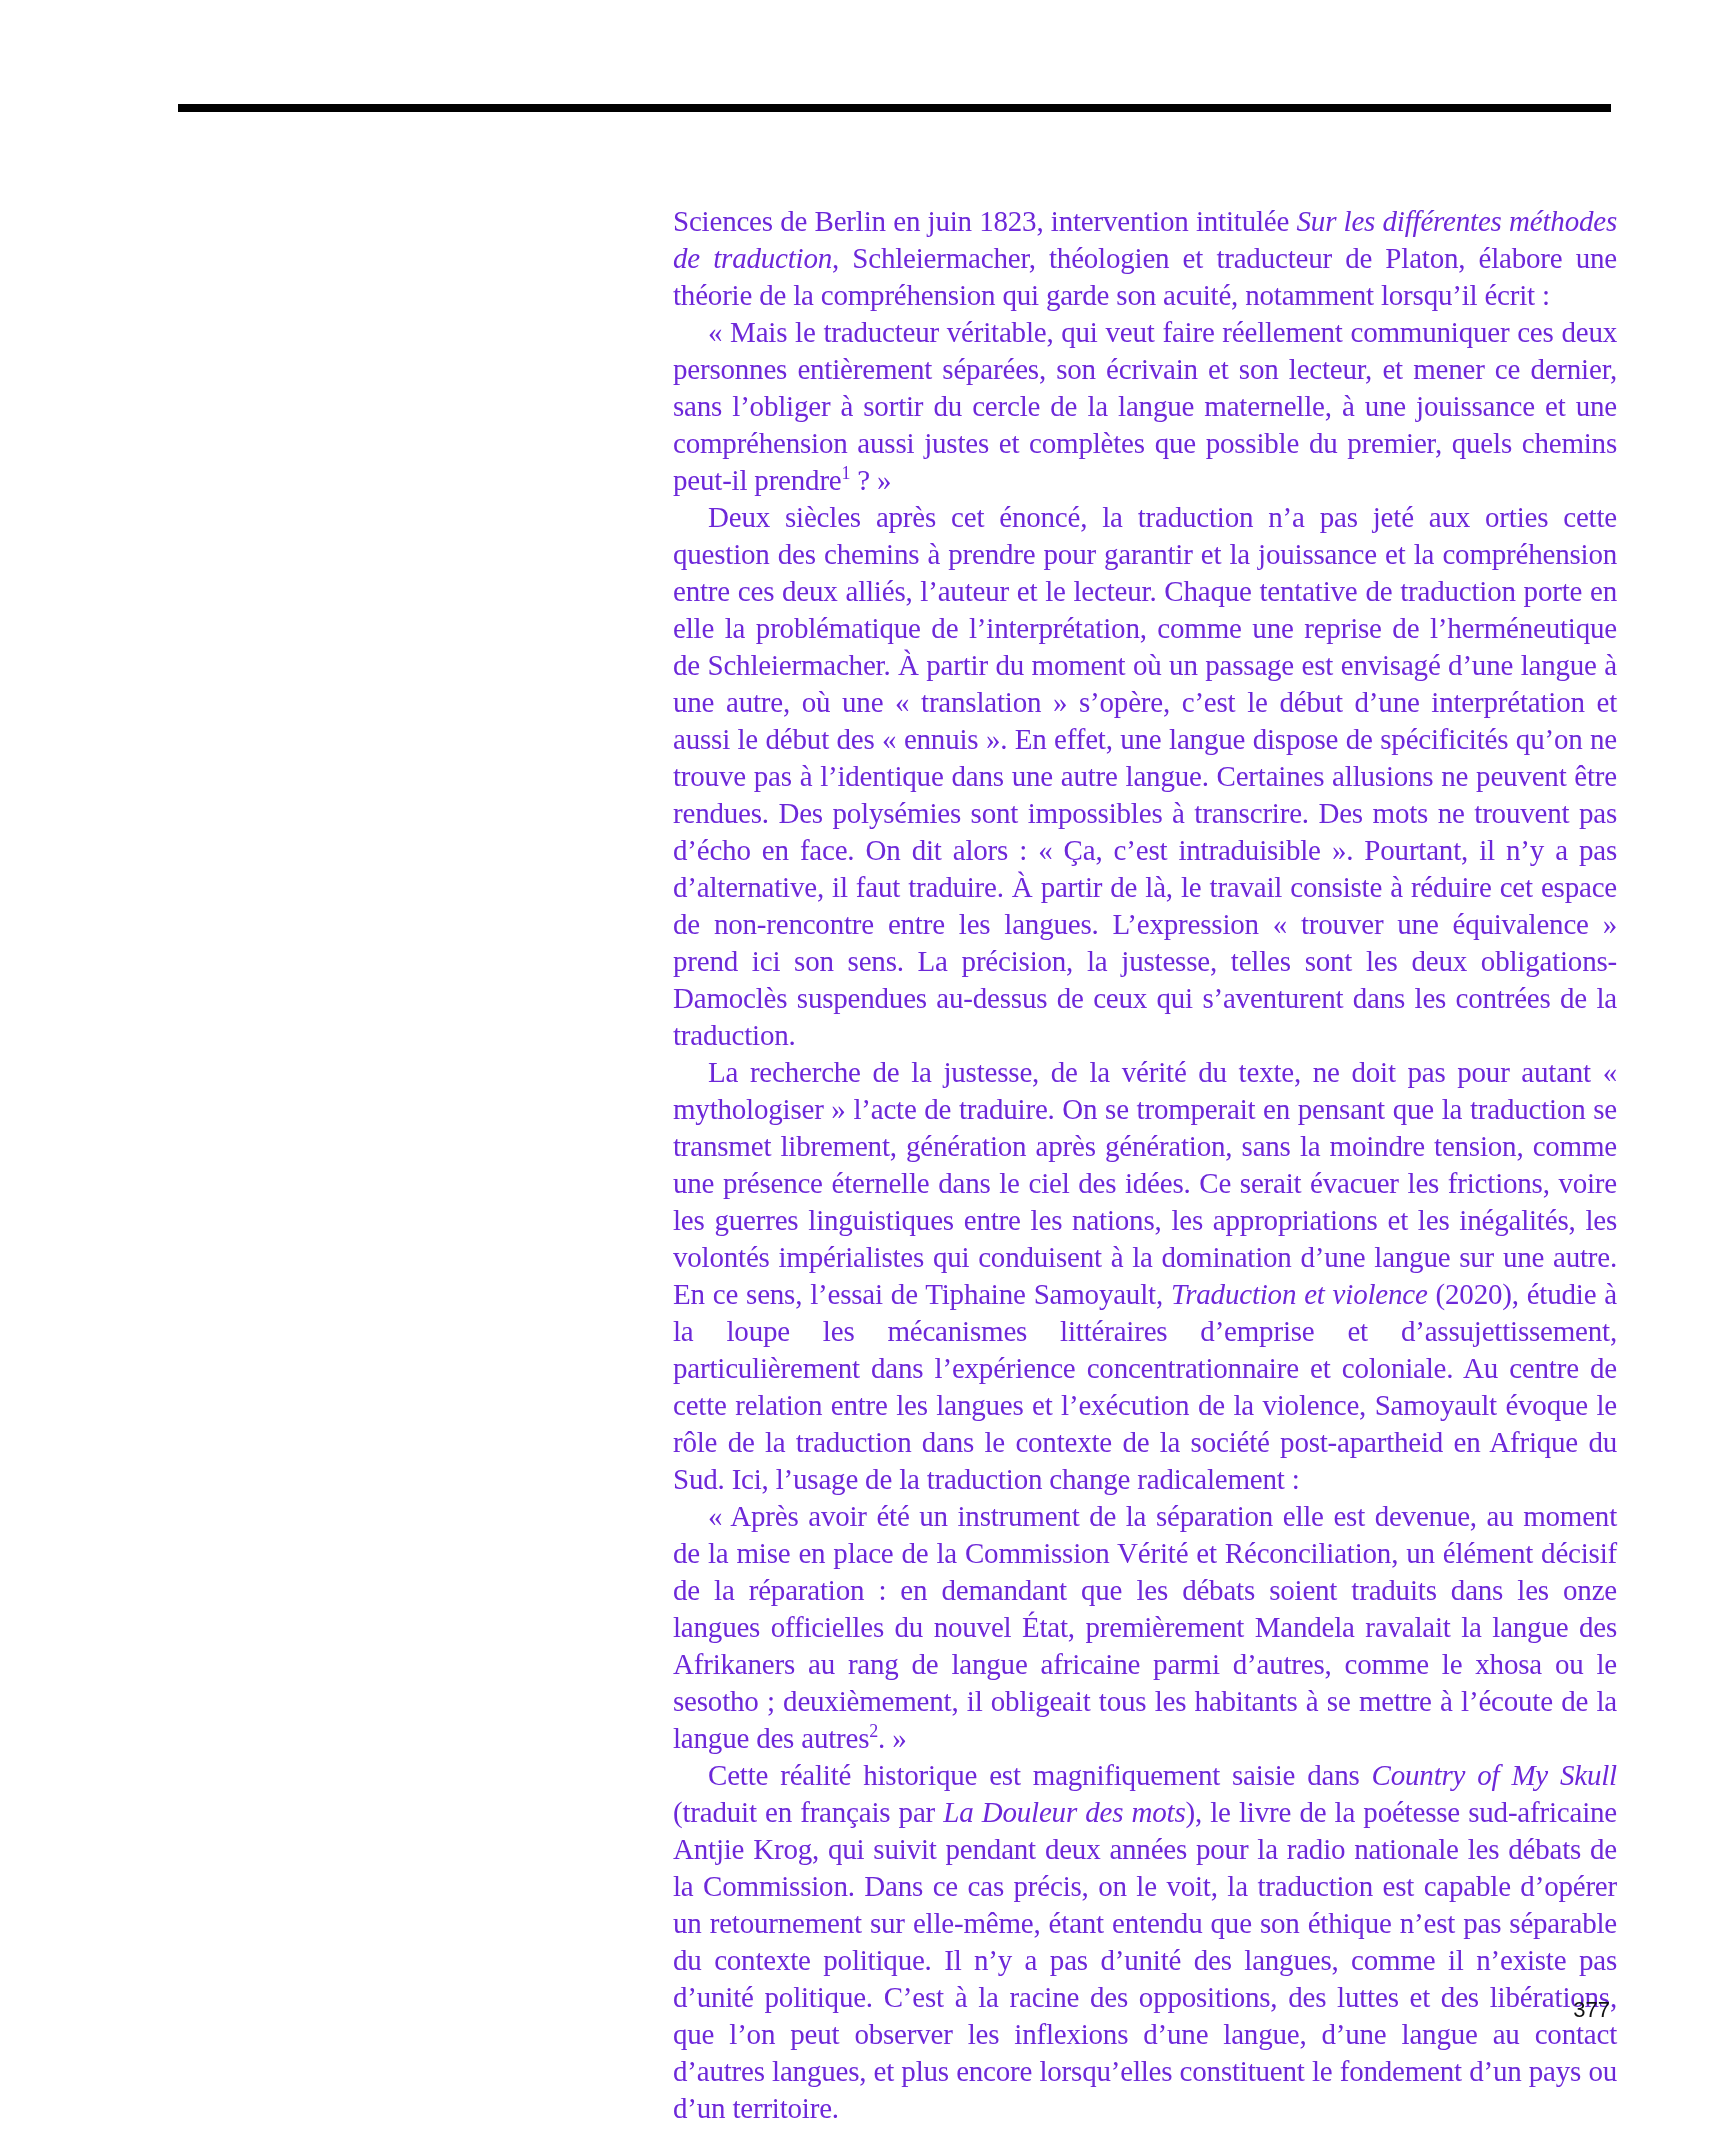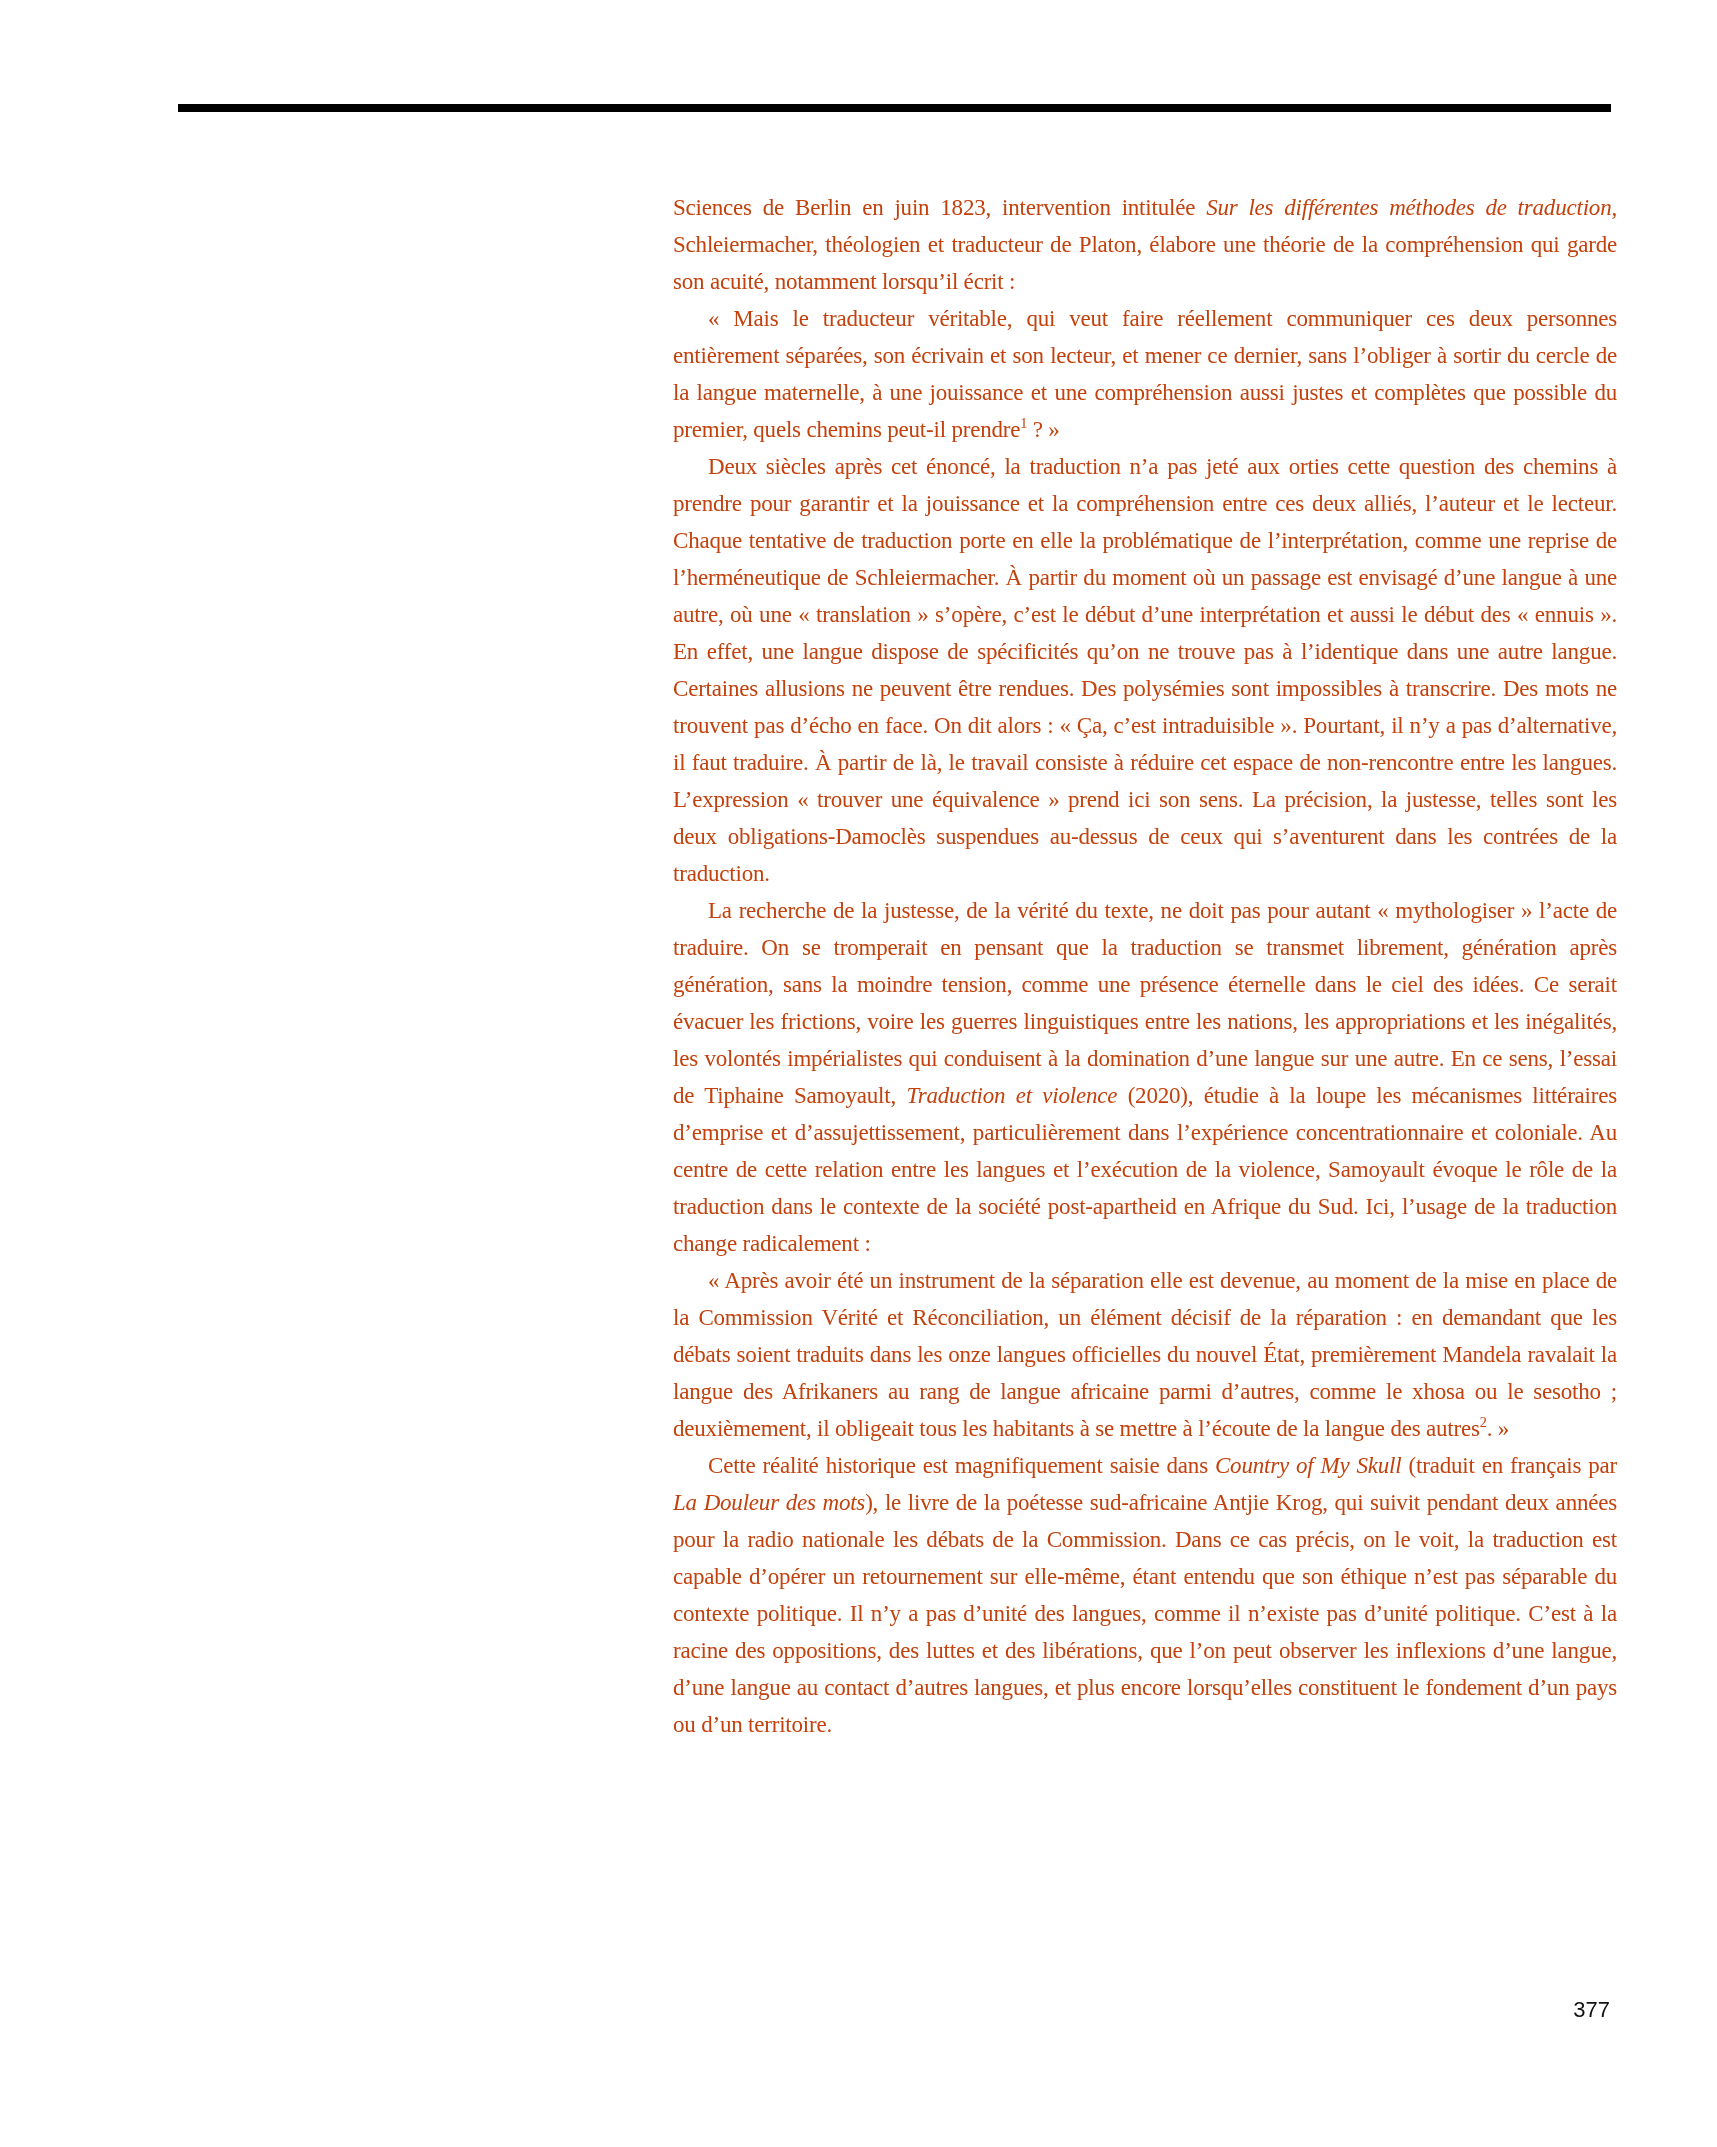--- a/index.html
+++ b/index.html
@@ -17,27 +17,27 @@
     position: absolute;
     left: 178px;
     top: 104px;
     width: 1433px;
     height: 8.2px;
     background: #000000;
   }
   .text-column {
     position: absolute;
     left: 673px;
-    top: 189px;
+    top: 203px;
     width: 944px;
     font-family: "Liberation Serif", serif;
-    font-size: 23px;
+    font-size: 29px;
     line-height: 37px;
     letter-spacing: -0.2px;
-    color: #c2410c;
+    color: #6d28d9;
     text-align: justify;
     hyphens: auto;
     -webkit-hyphens: auto;
   }
   .text-column p {
     margin: 0;
     padding: 0;
   }
   .text-column p + p {
     margin-top: 0;

